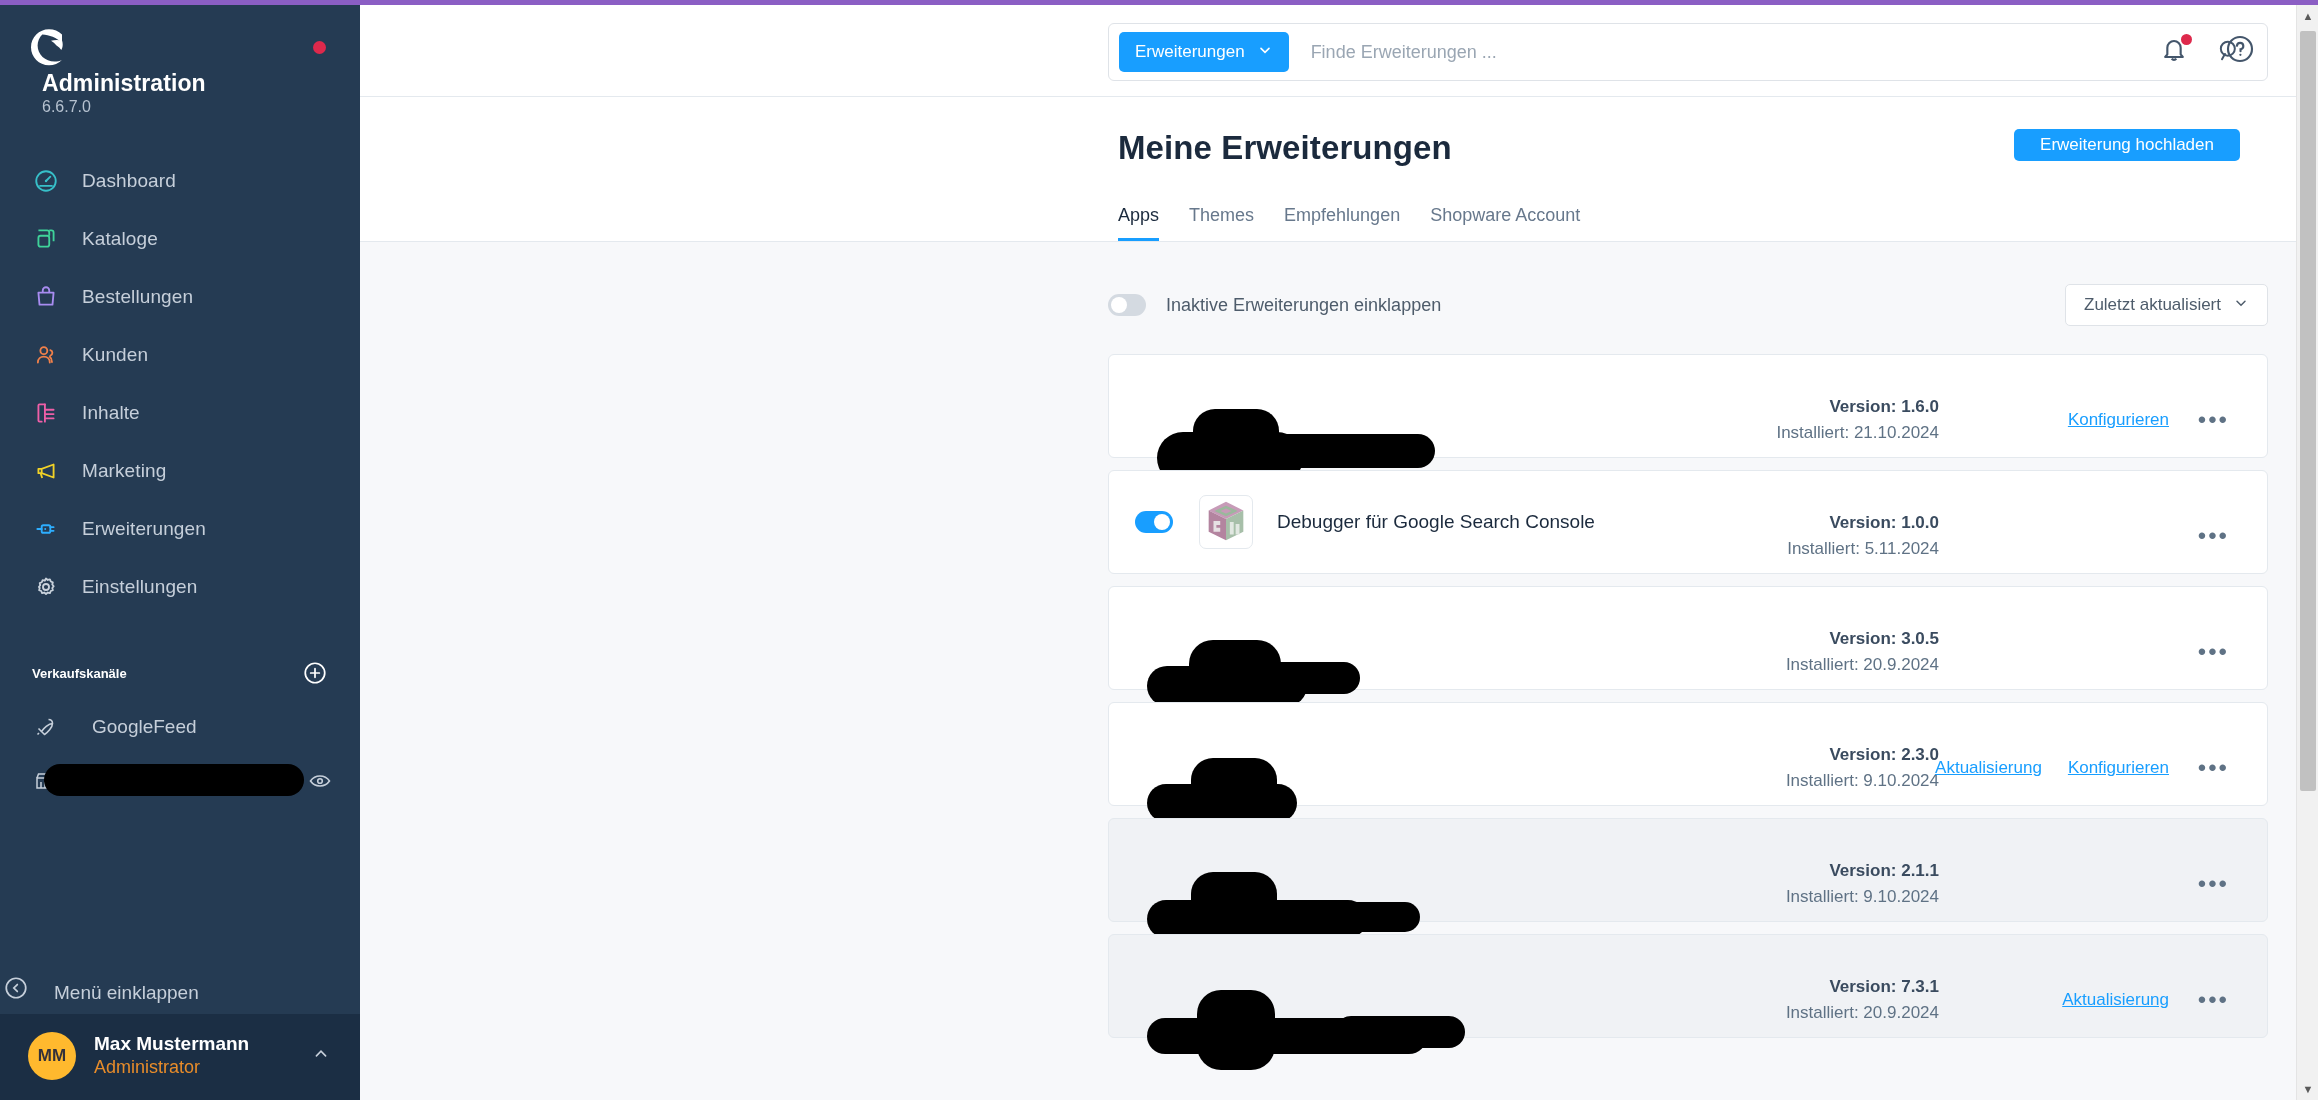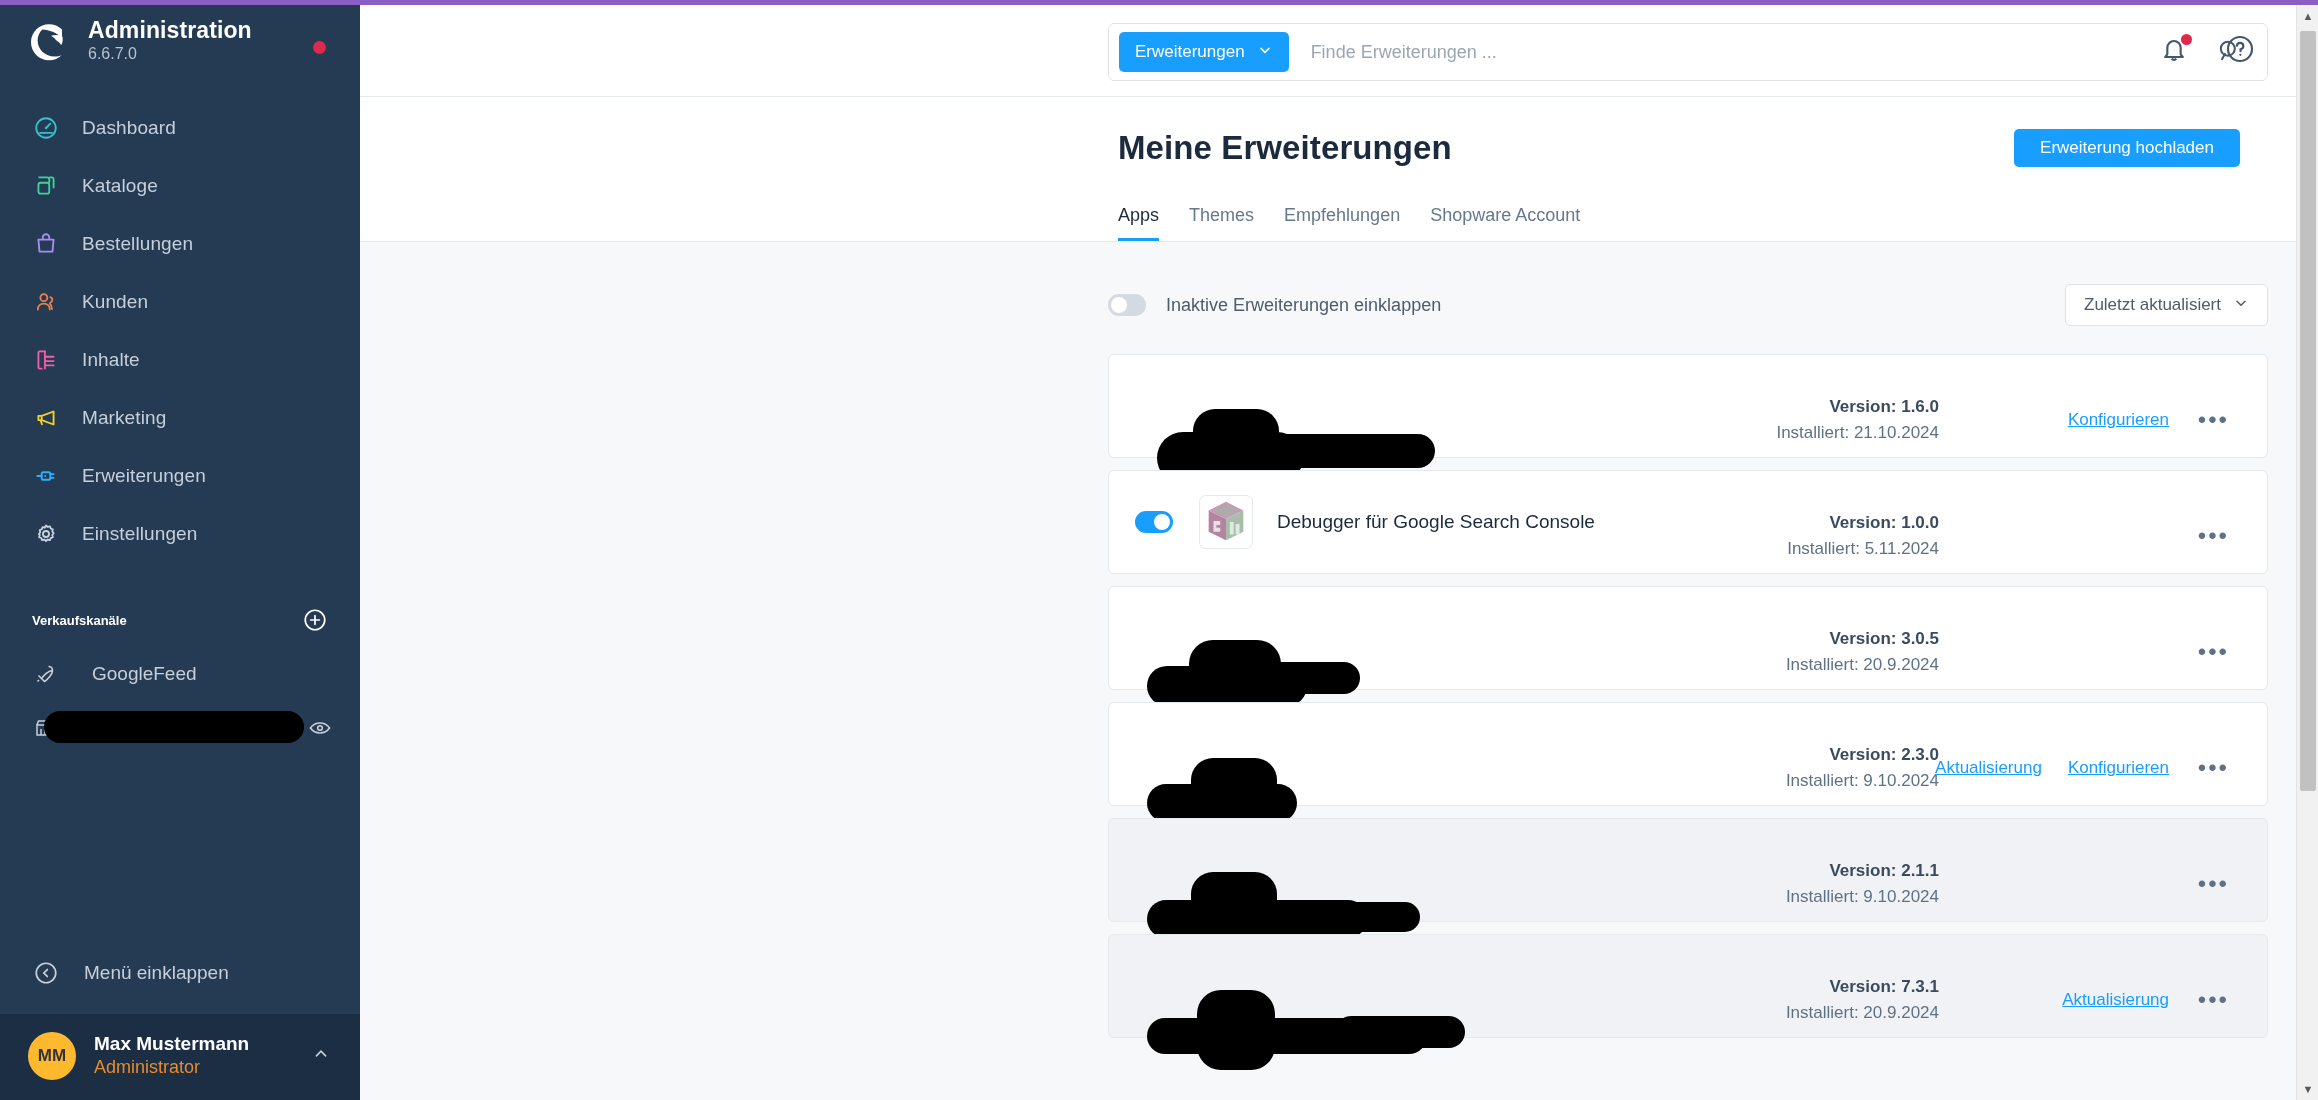--- a/index.html
+++ b/index.html
@@ -30,23 +30,24 @@
     width: 360px; flex: 0 0 360px;
     background: #253b53;
     color: #cdd5df;
     display: flex; flex-direction: column;
     padding-top: 5px;
     position: relative;
     z-index: 20;
   }
 
   .brand {
-    display: flex; align-items: flex-end;
-    padding: 12px 0 26px 26px;
+    display: flex; align-items: flex-start;
+    padding: 19px 0 26px 26px;
     position: relative;
+    flex-direction: column;
   }
   .brand-logo { width: 46px; height: 46px; flex: 0 0 46px; }
   .brand-text { margin-left: 16px; }
   .brand-title {
     font-size: 23px; font-weight: bold; color: #ffffff; line-height: 1.15;
     letter-spacing: .1px;
   }
   .brand-version { font-size: 16px; color: #b6c2d0; line-height: 1.3; margin-top: 1px; }
   .brand-dot {
     position: absolute; right: 34px; top: 36px;
@@ -90,22 +91,22 @@
     background: #000; border-radius: 18px; display: inline-block;
   }
   .redact-sc {
     height: 32px; width: 260px; border-radius: 16px;
     position: absolute; left: 44px; top: 10px;
   }
 
   .sidebar-spacer { flex: 1 1 auto; }
 
   .collapse-row {
-    display: flex; align-items: center;
-    height: 62px; padding-left: 30px; cursor: pointer;
+    display: flex; align-items: flex-end;
+    height: 62px; cursor: pointer;
     margin-bottom: 10px;
   }
   .collapse-label { margin-left: 22px; font-size: 19px; color: #c6cfda; }
 
   .user-bar {
     background: #1b2e44;
     display: flex; align-items: center;
     padding: 18px 28px 20px 28px;
     cursor: pointer;
   }
@@ -179,21 +180,21 @@
   }
   .page-head-inner { padding: 32px 60px 0 748px; }
   .head-row { display: flex; align-items: flex-start; justify-content: space-between; }
   .page-title {
     font-size: 33px; font-weight: bold; color: #1b2a3d; letter-spacing: .1px;
   }
   .upload-btn {
     background: #189eff; color: #fff;
     border: none; border-radius: 5px;
     font-size: 17px; font-family: inherit;
-    height: 38px; padding: 0 26px; cursor: pointer;
+    height: 32px; padding: 0 26px; cursor: pointer;
     margin-right: 18px;
   }
   .tabs {
     display: flex; gap: 0; margin-top: 38px;
   }
   .tab {
     font-size: 18px; color: #67788c; cursor: pointer;
     padding: 0 0 12px 0; margin-right: 30px;
     border-bottom: 3px solid transparent;
   }

